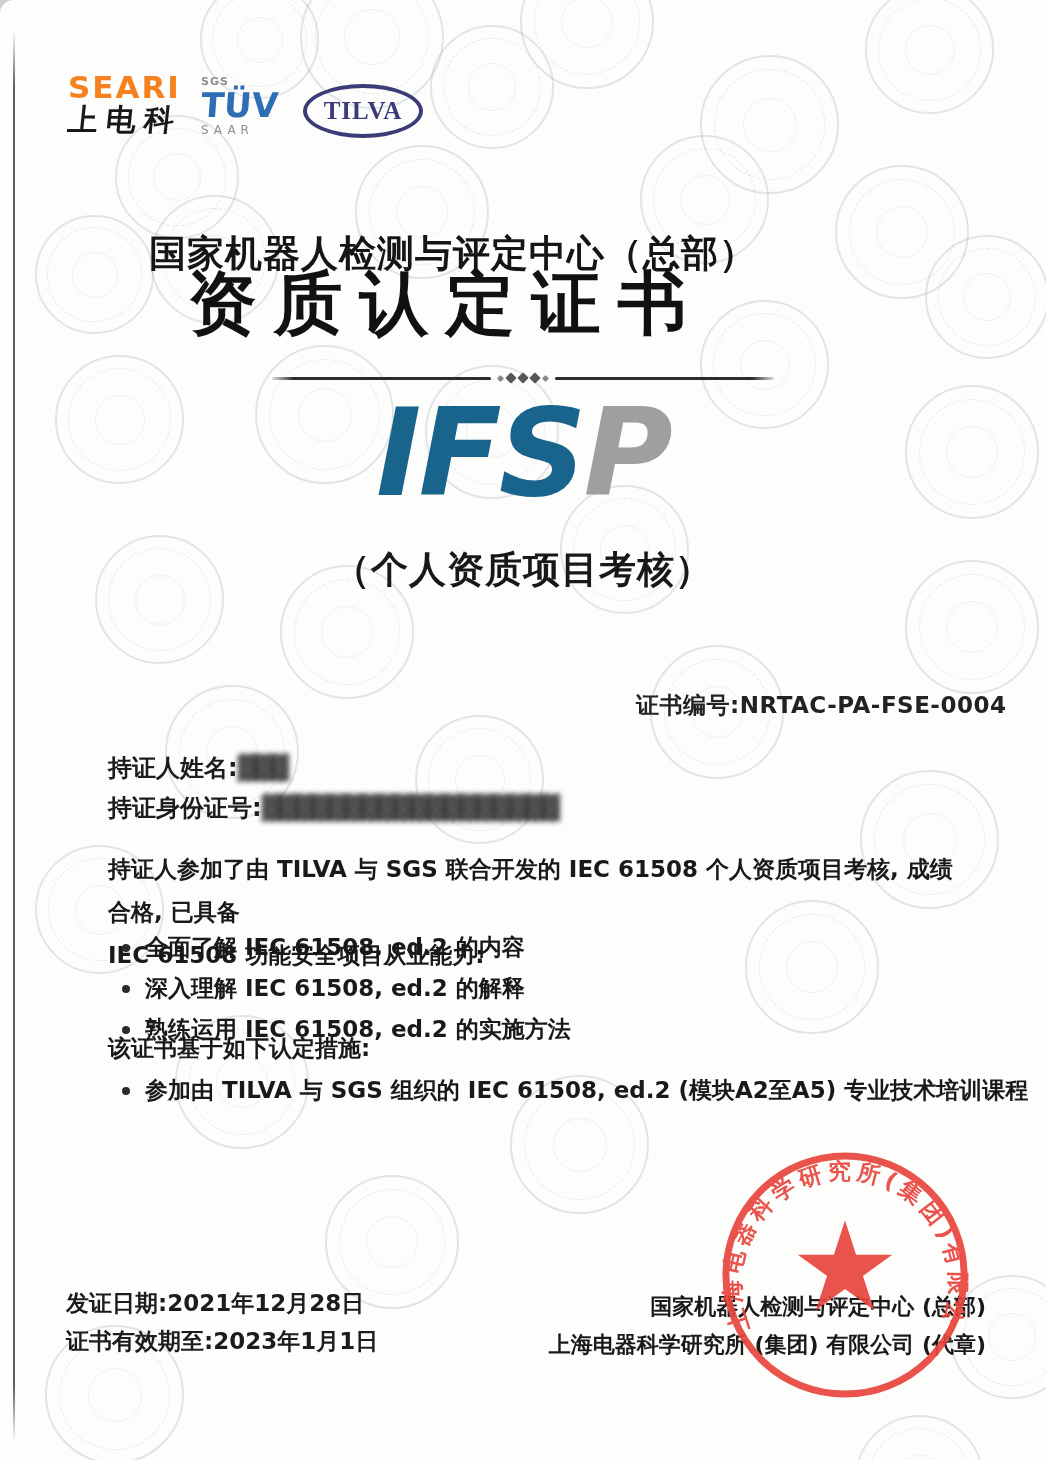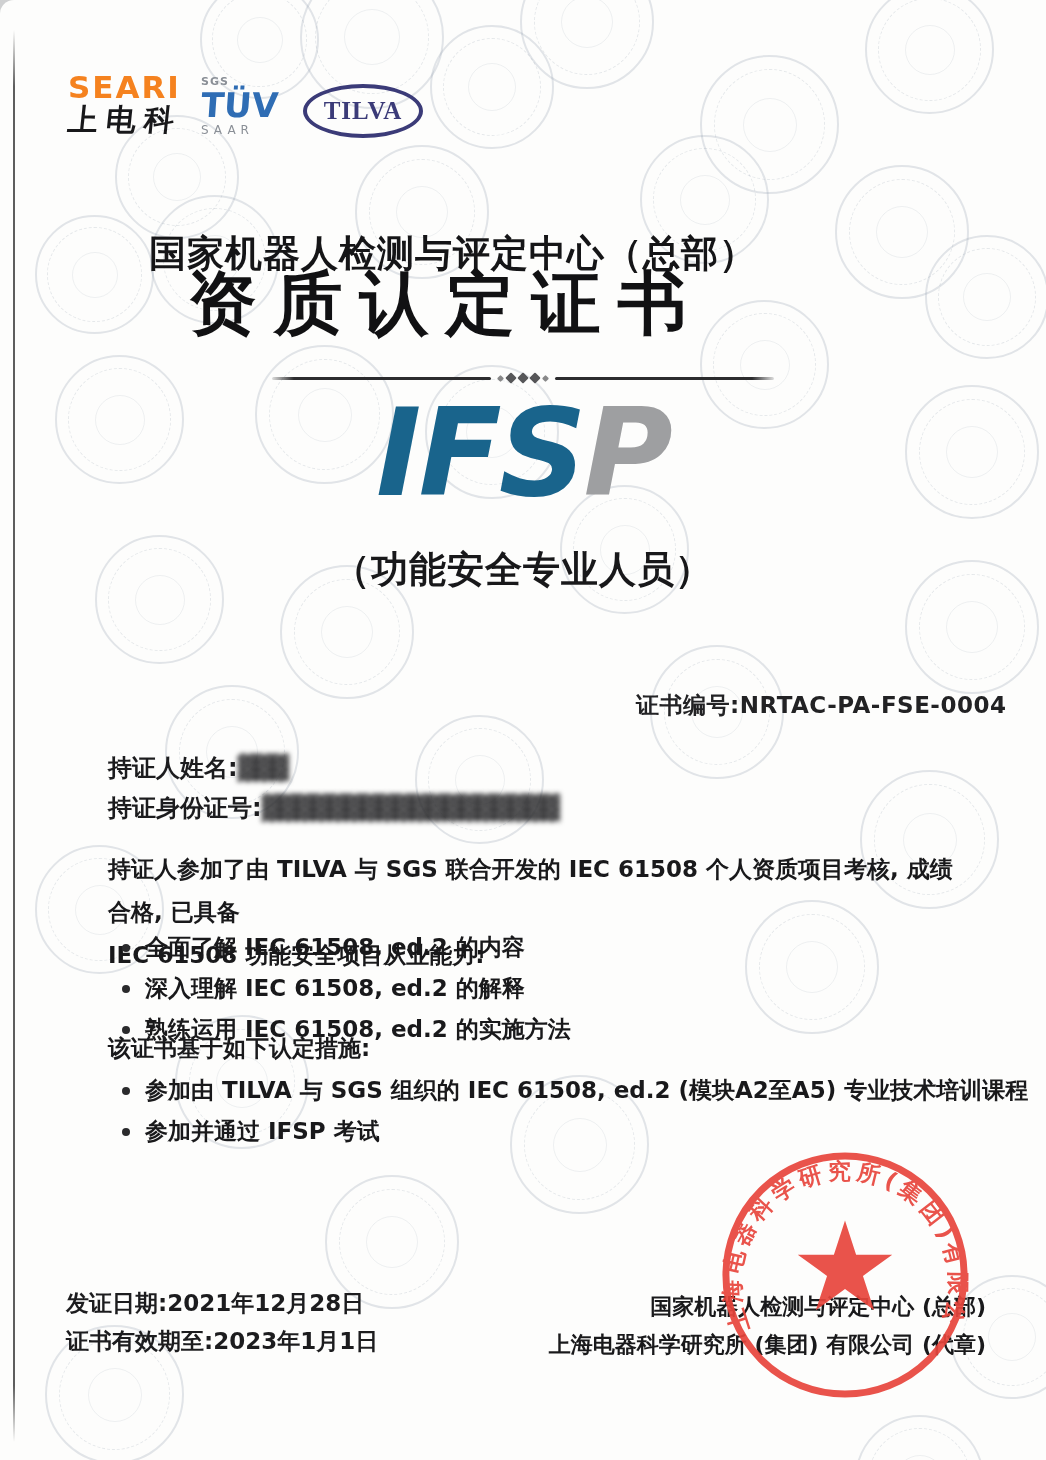--- a/index.html
+++ b/index.html
@@ -193,21 +193,21 @@
         <i></i>
         <i></i>
         <i class="small"></i>
       </span>
     <span class="line r"></span>
   </div>
 
   <div class="ifsp">
     <span class="main">IFS</span><span class="last">P</span>
   </div>
-  <div class="program-subtitle">（功能安全专业人员）</div>
+  <div class="program-subtitle">（个人资质项目考核）</div>
 
   <div class="cert-no">
     <span>证书编号:</span><span>NRTAC-PA-FSE-0004</span>
   </div>
 
   <div class="holder-name">
     <span>持证人姓名:</span><span class="masked">▓▓▓</span>
   </div>
   <div class="holder-id">
     <span>持证身份证号:</span><span class="masked">▓▓▓▓▓▓▓▓▓▓▓▓▓▓▓▓▓▓</span>
@@ -231,24 +231,20 @@
       <span class="bullet-dot"></span>
       <span>熟练运用 IEC 61508, ed.2 的实施方法</span>
     </div>
   </div>
 
   <div class="meas-intro">该证书基于如下认定措施:</div>
   <div class="bullet-list bullets-meas">
     <div class="bullet-row">
       <span class="bullet-dot"></span>
       <span>参加由 TILVA 与 SGS 组织的 IEC 61508, ed.2 (模块A2至A5) 专业技术培训课程</span>
-    </div>
-    <div class="bullet-row">
-      <span class="bullet-dot"></span>
-      <span>参加并通过 IFSP 考试</span>
     </div>
   </div>
 
   <div class="issue-date">发证日期:2021年12月28日</div>
   <div class="valid-until">证书有效期至:2023年1月1日</div>
   <div class="footer-org">
     <span>国家机器人检测与评定中心 (总部)</span><br>
     <span>上海电器科学研究所 (集团) 有限公司 (代章)</span>
   </div>
 

